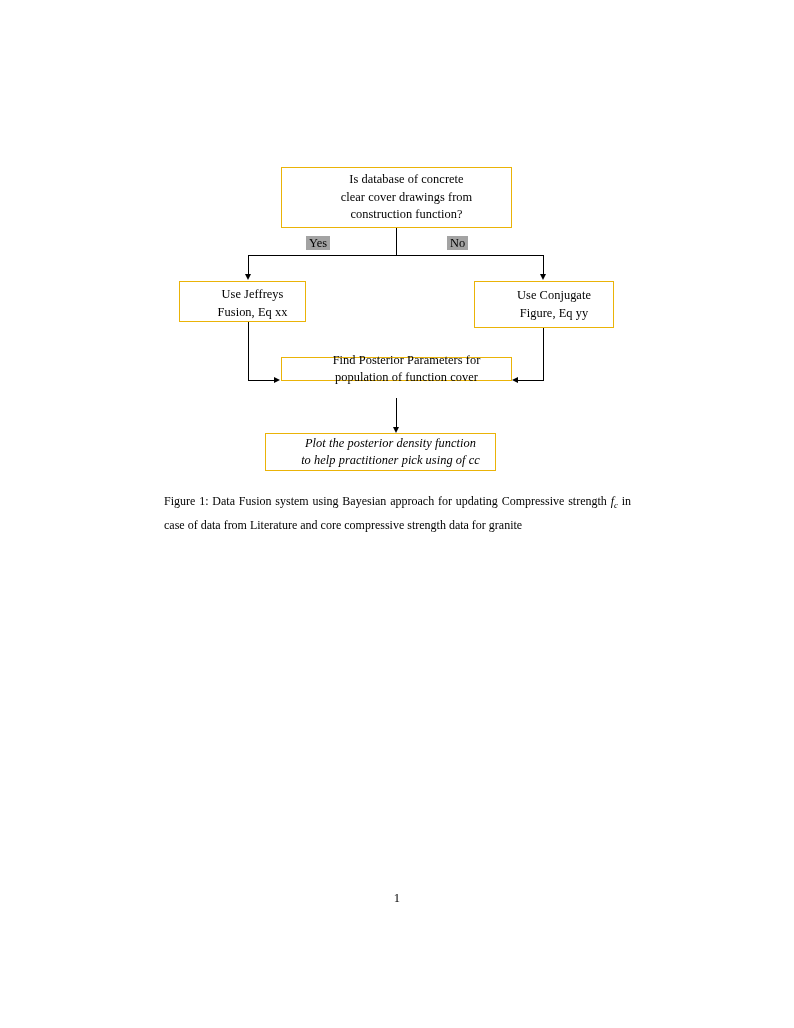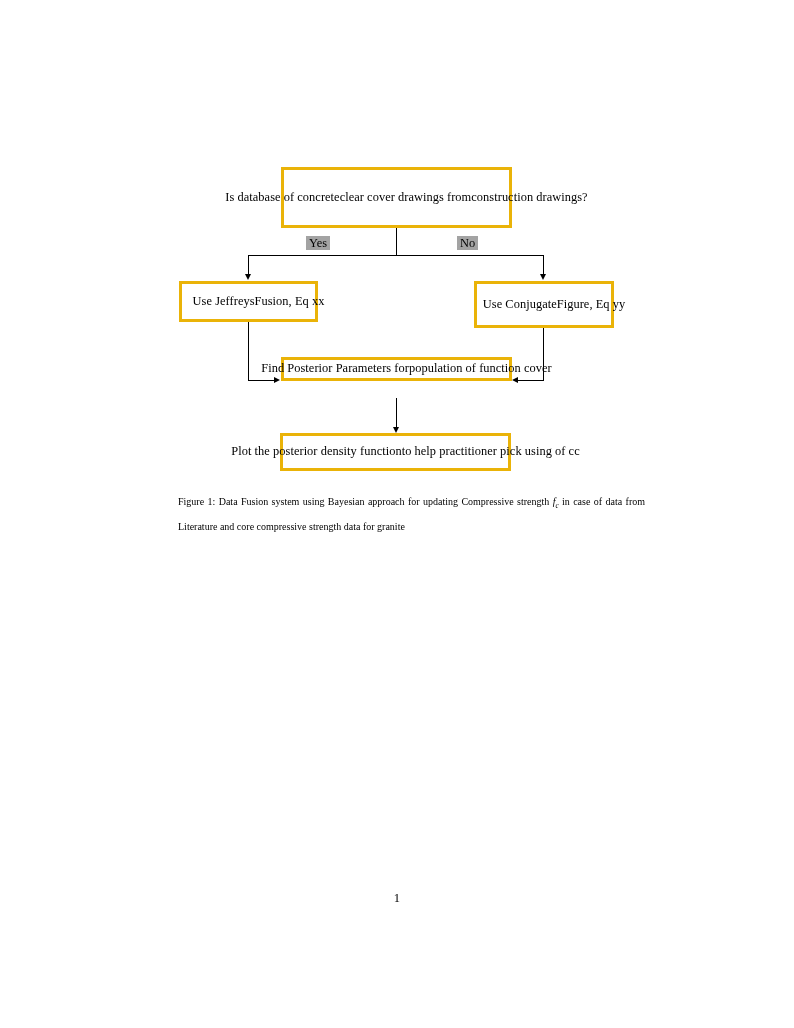--- a/index.html
+++ b/index.html
@@ -29,40 +29,41 @@
     position: absolute;
     left: 0;
     top: 0;
     width: 794px;
     height: 490px;
   }
 
   .node {
     position: absolute;
     box-sizing: border-box;
-    border: 3px solid #eab308;
+    border: 1px solid #eab308;
     background: #ffffff;
     display: flex;
+    flex-direction: column;
     align-items: center;
     justify-content: center;
     text-align: center;
     font-size: 12.4px;
     line-height: 17.5px;
     letter-spacing: 0.05px;
     z-index: 3;
     padding-left: 20px;
   }
   .node .ln { display: block; white-space: nowrap; }
 
   
   #node-question { left: 281px; top: 167px;  width: 231px; height: 61px; }
-  #node-jeffreys { left: 179px; top: 281px;  width: 139px; height: 41px; }
+  #node-jeffreys { left: 179px; top: 281px;  width: 127px; height: 41px; justify-content: flex-end; }
   #node-conjugate{ left: 474px; top: 281px;  width: 140px; height: 47px; }
   #node-posterior{ left: 281px; top: 357px;  width: 231px; height: 24px; }
-  #node-plot     { left: 280px; top: 433px;  width: 231px; height: 38px; }
+  #node-plot     { left: 265px; top: 433px;  width: 231px; height: 38px; font-style: italic; }
 
   
   .vline, .hline {
     position: absolute;
     background: #000000;
     z-index: 1;
   }
   .vline { width: 1px; }
   .hline { height: 1px; }
 
@@ -119,29 +120,29 @@
   .branch-label {
     position: absolute;
     font-size: 12.4px;
     line-height: 14px;
     white-space: nowrap;
     z-index: 4;
     background: #a3a3a3;
     padding: 0 3px;
   }
   #label-yes { left: 306px; top: 236px; }
-  #label-no  { left: 457px; top: 236px; }
+  #label-no  { left: 447px; top: 236px; }
 
   
   #caption {
     position: absolute;
-    left: 178px;
+    left: 164px;
     top: 492px;
     width: 467px;
-    font-size: 10px;
+    font-size: 12px;
     line-height: 19.6px;
     text-align: justify;
     text-justify: inter-word;
   }
   #caption .mathvar {
     font-style: italic;
     font-family: "Liberation Serif", "DejaVu Serif", serif;
   }
   #caption .mathvar sub {
     font-style: italic;
@@ -185,21 +186,21 @@
 
     <div class="vline" id="stem-plot"></div>
     <div class="arrowhead-down" id="arrow-plot"></div>
 
     <div class="branch-label" id="label-yes">Yes</div>
     <div class="branch-label" id="label-no">No</div>
 
     <div class="node" id="node-question">
       <span class="ln">Is database of concrete</span>
       <span class="ln">clear cover drawings from</span>
-      <span class="ln">construction drawings?</span>
+      <span class="ln">construction function?</span>
     </div>
 
     <div class="node" id="node-jeffreys">
       <span class="ln">Use Jeffreys</span>
       <span class="ln">Fusion, Eq xx</span>
     </div>
 
     <div class="node" id="node-conjugate">
       <span class="ln">Use Conjugate</span>
       <span class="ln">Figure, Eq yy</span>

